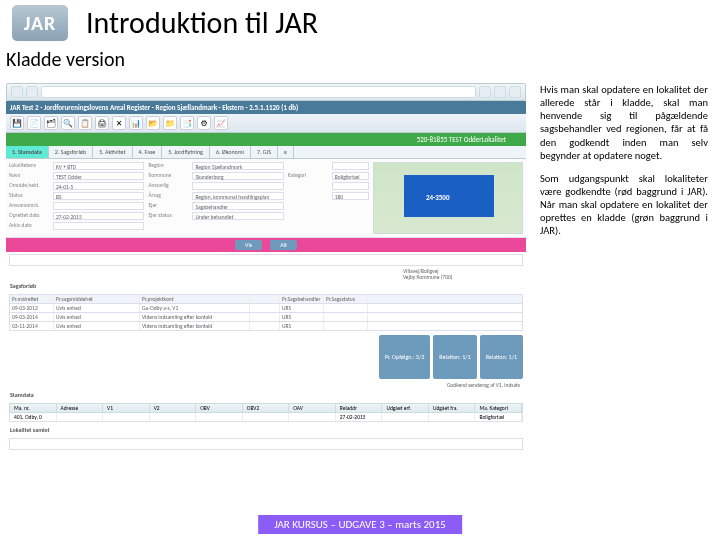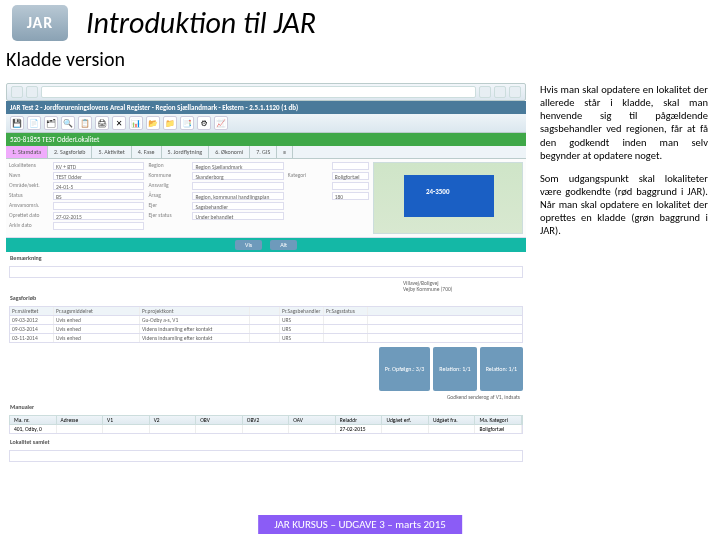--- a/index.html
+++ b/index.html
@@ -1,41 +1,41 @@
 <!DOCTYPE html>
 <html><head>
 <meta charset="utf-8">
 <style>
   * { box-sizing: border-box; margin: 0; padding: 0; }
   body { width: 720px; height: 540px; background: #fff; font-family: Calibri, Arial, sans-serif; overflow: hidden; position: relative; }
   .header { display: flex; align-items: center; padding: 4px 12px; }
-  .logo { width: 56px; height: 36px; background: linear-gradient(#b8c8d4,#8aa2b4); border-radius: 5px; display:flex; align-items:center; justify-content:center; color:#fff; font-weight:bold; font-size:16px; letter-spacing:1px; }
-  .h-title { font-size: 30px; margin-left: 18px; color:#000; font-weight:400;font-style:italic; }
+  .logo { width: 56px; height: 36px; background: linear-gradient(#b8c8d4,#8aa2b4); border-radius: 5px; display:flex; align-items:center; justify-content:center; color:#fff; font-weight:bold; font-size:20px; letter-spacing:1px; }
+  .h-title { font-size: 30px; margin-left: 18px; color:#000; font-weight:400; }
   .subtitle { font-size: 20px; margin: 2px 0 12px 6px; color:#000; }
   .main { display:flex; padding: 0 6px; }
   .app { width: 520px; }
   .browser-bar { height: 18px; background: linear-gradient(#f2f6fa,#dde7ef); border:1px solid #bcc; border-radius:2px; display:flex; align-items:center; padding:0 4px; gap:3px; font-size:6px; color:#666; }
   .nav-ico { width:12px; height:12px; border-radius:2px; background:#e7eef3; border:1px solid #cdd; }
   .url { flex:1; height:12px; background:#fff; border:1px solid #cdd; border-radius:2px; }
   .app-title { background:#4a7a9a; color:#fff; font-size:7px; padding:2px 4px; font-weight:bold; }
   .toolbar { background:linear-gradient(#eef4f8,#dbe7ef); padding:2px 4px; display:flex; gap:3px; border-bottom:1px solid #bcc; }
   .tb-ico { width:14px; height:14px; background:#fff; border:1px solid #ccd; border-radius:2px; display:flex; align-items:center; justify-content:center; font-size:8px; }
-  .loc-bar { background:#3fa848; color:#fff; font-size:7px; padding:2px 4px; display:flex; justify-content:flex-start; }
+  .loc-bar { background:#3fa848; color:#fff; font-size:7px; padding:2px 20px; display:flex; justify-content:flex-end; }
   .tabs { display:flex; background:#eef4f8; font-size:6px; border-bottom:1px solid #bcc; }
   .tab { padding:2px 6px; border-right:1px solid #bcc; color:#555; }
-  .tab.active { background:#f0abfc; font-weight:normal; }
+  .tab.active { background:#5eead4; font-weight:bold; }
   .form-area { display:flex; padding:3px; gap:4px; background:#fcfcfc; border-bottom:1px solid #dde; }
   .form-col { flex:1; font-size:5.5px; color:#666; }
   .form-row { display:flex; margin-bottom:2px; }
   .f-lbl { width:44px; color:#888; }
   .f-val { flex:1; background:#fff; border:1px solid #dde; padding:0 2px; height:8px; line-height:8px; }
   .map { width:150px; height:72px; background:linear-gradient(#cfe5c8,#d8e8d0); position:relative; border:1px solid #cdd; }
   .map-poly { position:absolute; top:12px; left:30px; width:90px; height:42px; background:#1a5fc4; }
-  .map-lbl { position:absolute; top:24px; left:52px; color:#fff; font-size:7px; font-weight:bold; }
-  .section-bar { background:#14b8a6; color:#fff; text-align:center; font-size:7px; padding:2px; display:flex; justify-content:center; gap:8px; }
+  .map-lbl { position:absolute; top:30px; left:52px; color:#fff; font-size:7px; font-weight:bold; }
+  .section-bar { background:#ec4899; color:#fff; text-align:center; font-size:7px; padding:2px; display:flex; justify-content:center; gap:8px; }
   .btn { background:#6e9abb; padding:1px 10px; border-radius:2px; font-size:6px; }
   .wide-row { border:1px solid #dde; height:12px; margin:2px 3px; font-size:5.5px; display:flex; align-items:center; padding:0 2px; color:#666; }
   .grid { margin:2px 3px; font-size:5.5px; color:#666; }
   .grid-hdr { display:flex; background:#eef4f8; border:1px solid #dde; }
   .grid-hdr > div, .grid-row > div { padding:1px 2px; border-right:1px solid #eee; }
   .grid-row { display:flex; border:1px solid #dde; border-top:none; background:#fff; }
   .c1{width:44px}.c2{width:86px}.c3{width:110px}.c4{width:30px}.c5{width:44px}
   .action-btns { display:flex; gap:3px; justify-content:flex-end; padding:2px 3px; font-size:6px; }
   .abtn { background:#6e9abb; color:#fff; padding:18px 6px; border-radius:2px; }
   .godkend { text-align:right; font-size:5.5px; color:#666; padding:1px 6px; }
@@ -178,21 +178,20 @@
         <div class="map-poly"></div>
         <div class="map-lbl">24-3500</div>
       </div>
     </div>
 
     <div class="section-bar">
       <span class="btn">Vis</span>
       <span class="btn">Alt</span>
     </div>
 
-    <div class="sec-lbl">Bemærkning</div>
     <div class="wide-row"></div>
     <div style="display:flex;justify-content:flex-end;padding:0 3px;font-size:5.5px;color:#666">
       <div style="width:120px">
         <div>Villavej/Boligvej</div>
         <div>Vejby Kommune (700)</div>
       </div>
     </div>
 
     <div class="sec-lbl">Sagsforløb</div>
     <div class="grid">
@@ -231,21 +230,21 @@
           </div>
         </div>
     </div>
     <div class="action-btns">
       <span class="abtn">Pr. Opfølgn.: 3/3</span>
       <span class="abtn">Relation: 1/1</span>
       <span class="abtn">Relation: 1/1</span>
     </div>
     <div class="godkend">Godkend senderog af V1, indsats</div>
 
-    <div class="sec-lbl">Manualer</div>
+    <div class="sec-lbl">Stamdata</div>
     <div class="bottom-grid">
       <div class="bg-hdr" id="g2h">
           <div style="flex: 1 1 0%;">Ma. nr.</div>
           <div style="flex: 1 1 0%;">Adresse</div>
           <div style="flex: 1 1 0%;">V1</div>
           <div style="flex: 1 1 0%;">V2</div>
           <div style="flex: 1 1 0%;">OBV</div>
           <div style="flex: 1 1 0%;">OBV2</div>
           <div style="flex: 1 1 0%;">OAV</div>
           <div style="flex: 1 1 0%;">Reladdr</div>

